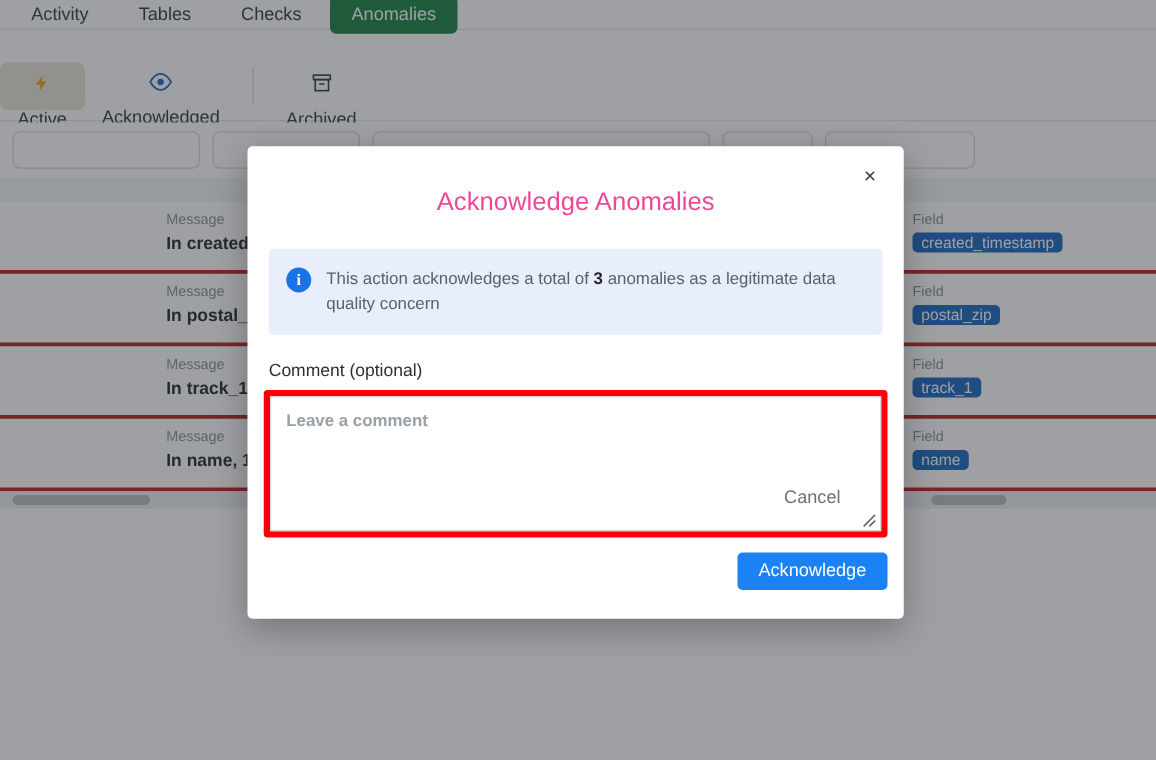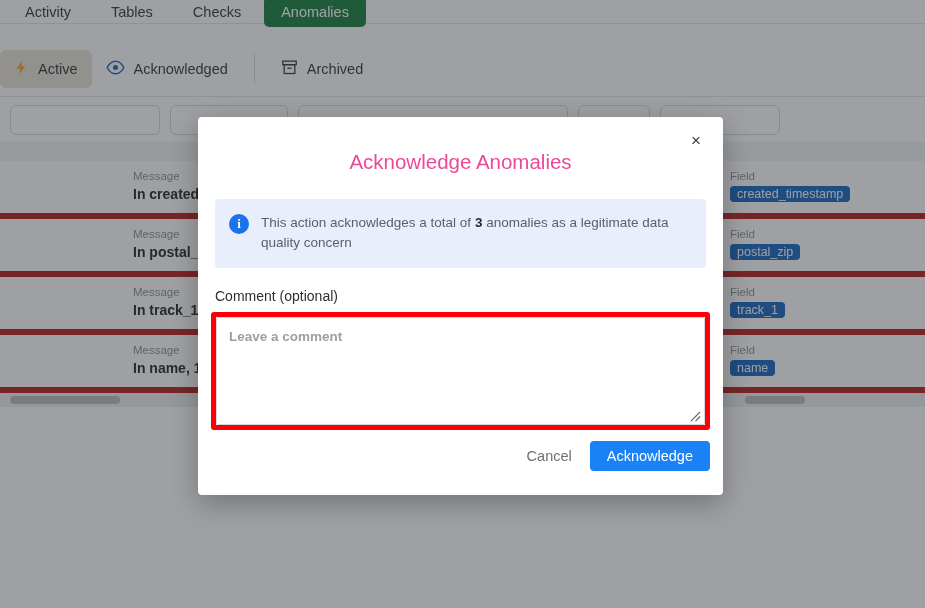--- a/index.html
+++ b/index.html
@@ -64,20 +64,21 @@
     display: flex;
     align-items: center;
     gap: 9px;
     font-size: 14.5px;
     color: #32373c;
     padding: 8px 14px;
     border-radius: 6px;
     height: 38px;
     box-sizing: border-box;
     white-space: nowrap;
+    flex-direction: column;
   }
   .subtab.sel {
     background: #e9e4d8;
   }
   .subdiv {
     width: 1px;
     height: 30px;
     background: #d9dcdf;
     margin: 0 12px;
   }
@@ -123,21 +124,21 @@
 
   
   .tbody {
     position: absolute;
     top: 161px; left: 0; right: 0;
     height: 231px;
     background: #ffffff;
   }
   .trow {
     height: 58px;
-    border-bottom: 6px solid #b91c1c;
+    border-bottom: 3px solid #b91c1c;
     display: flex;
     align-items: center;
     box-sizing: border-box;
     position: relative;
   }
   .cell {
     position: absolute;
     top: 9px;
     display: flex;
     flex-direction: column;
@@ -316,21 +317,22 @@
     height: 11px;
     pointer-events: none;
   }
 
   .modal-actions {
     position: absolute;
     right: 13px;
     bottom: 23px;
     display: flex;
     align-items: center;
-    gap: 14px;
+    gap: 28px;
+    flex-direction: column;
   }
   .btn-cancel {
     background: none;
     border: none;
     font-family: "Liberation Sans", sans-serif;
     font-size: 14.5px;
     color: #6b7075;
     padding: 8px 4px;
   }
   .btn-ack {

